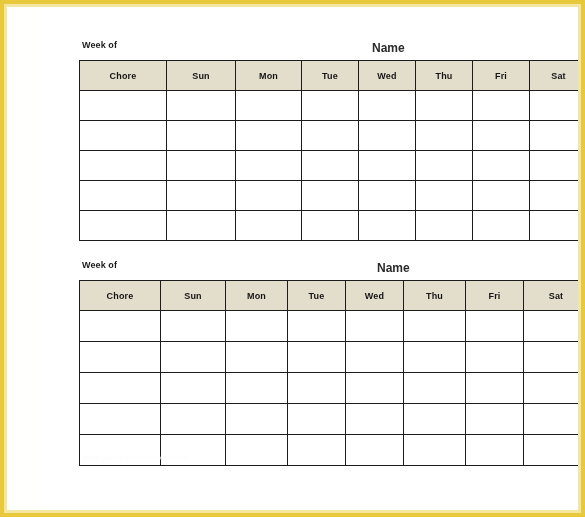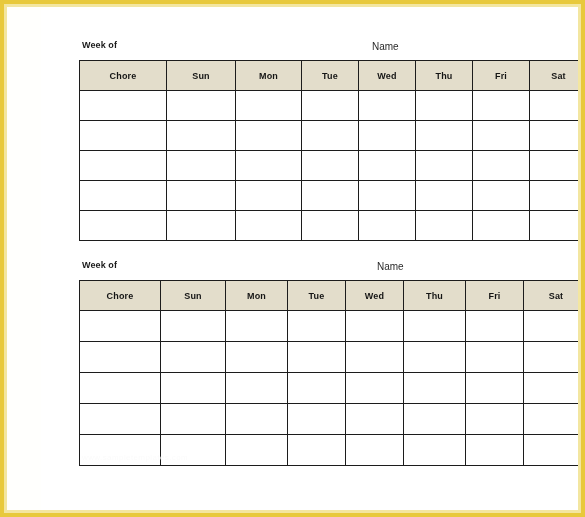--- a/index.html
+++ b/index.html
@@ -64,22 +64,22 @@
     top: 0;
     font-size: 9px;
     font-weight: bold;
     color: #1a1a1a;
     letter-spacing: 0.1px;
     white-space: nowrap;
   }
   .label-name {
     position: absolute;
     top: 1px;
-    font-size: 10px;
-    font-weight: normal;
+    font-size: 12px;
+    font-weight: bold;
     color: #2a2a2a;
     white-space: nowrap;
   }
   .block-1 .label-name { left: 293px; }
   .block-2 .label-name { left: 298px; }
 
   
   table.chore-table {
     border-collapse: collapse;
     table-layout: fixed;

